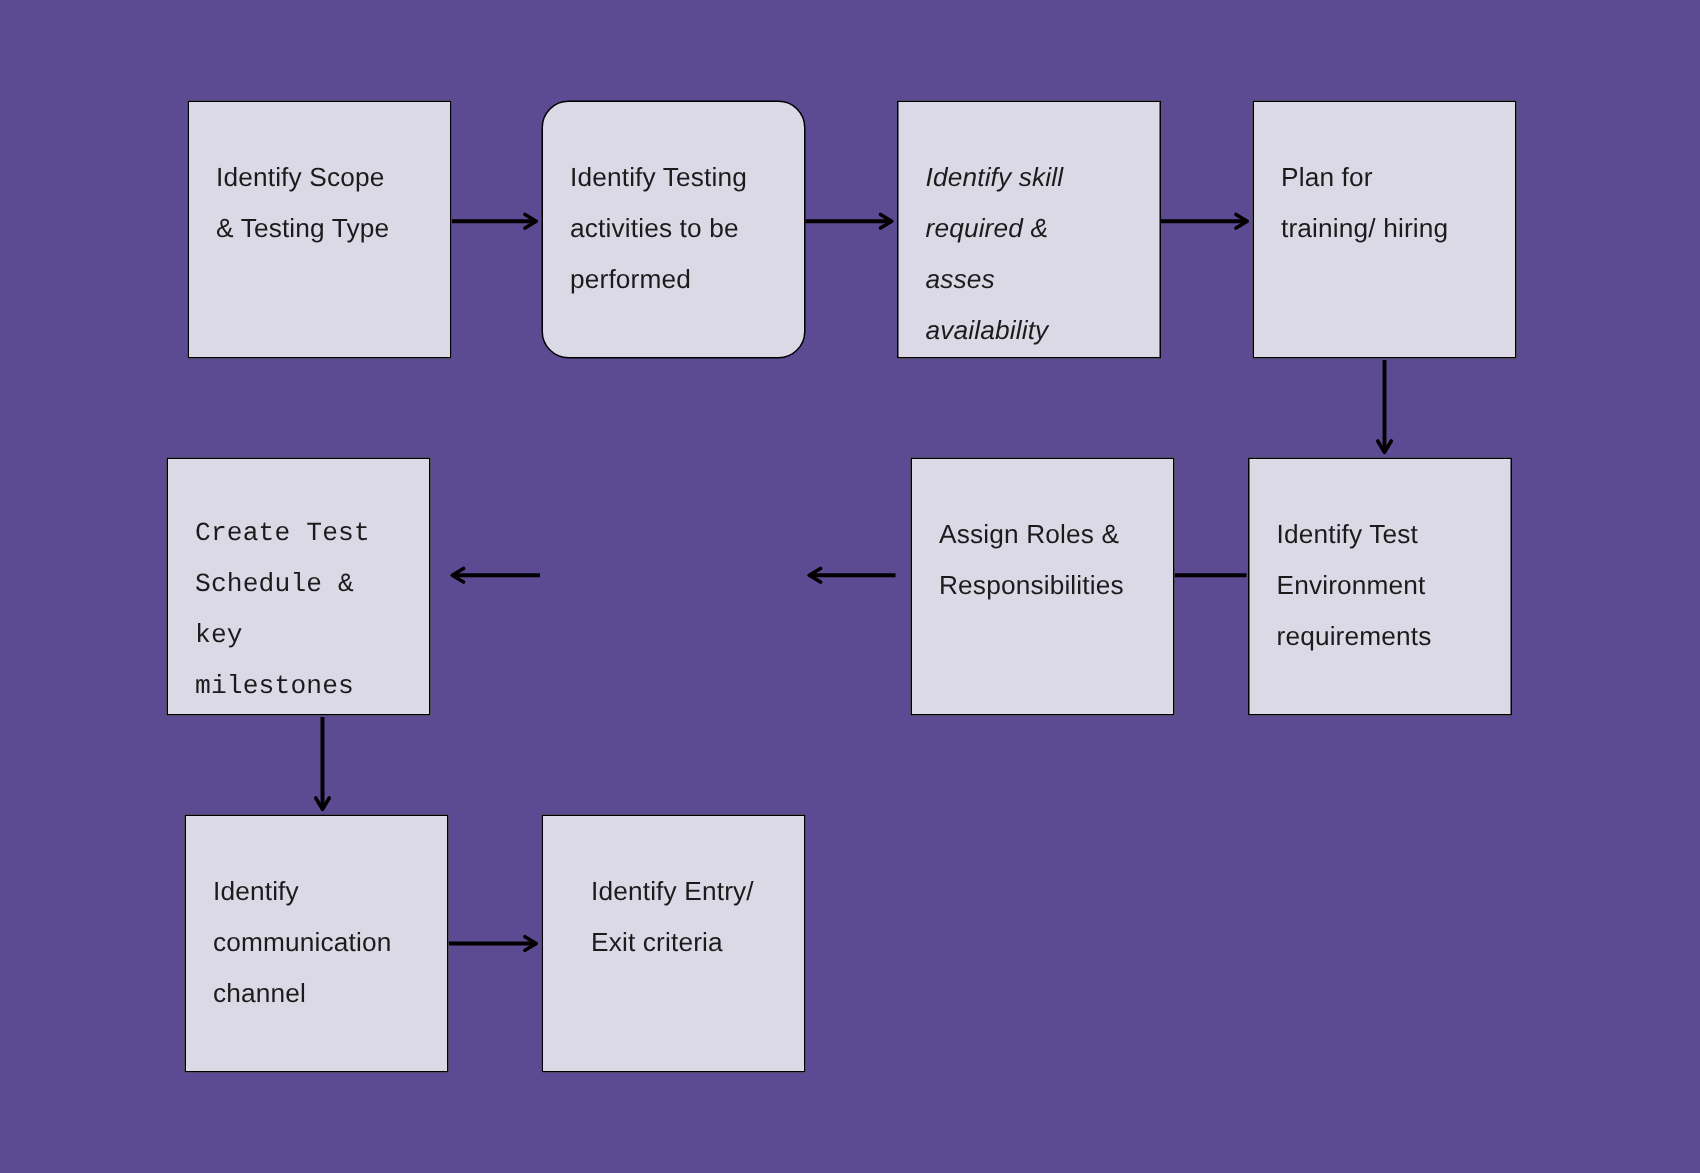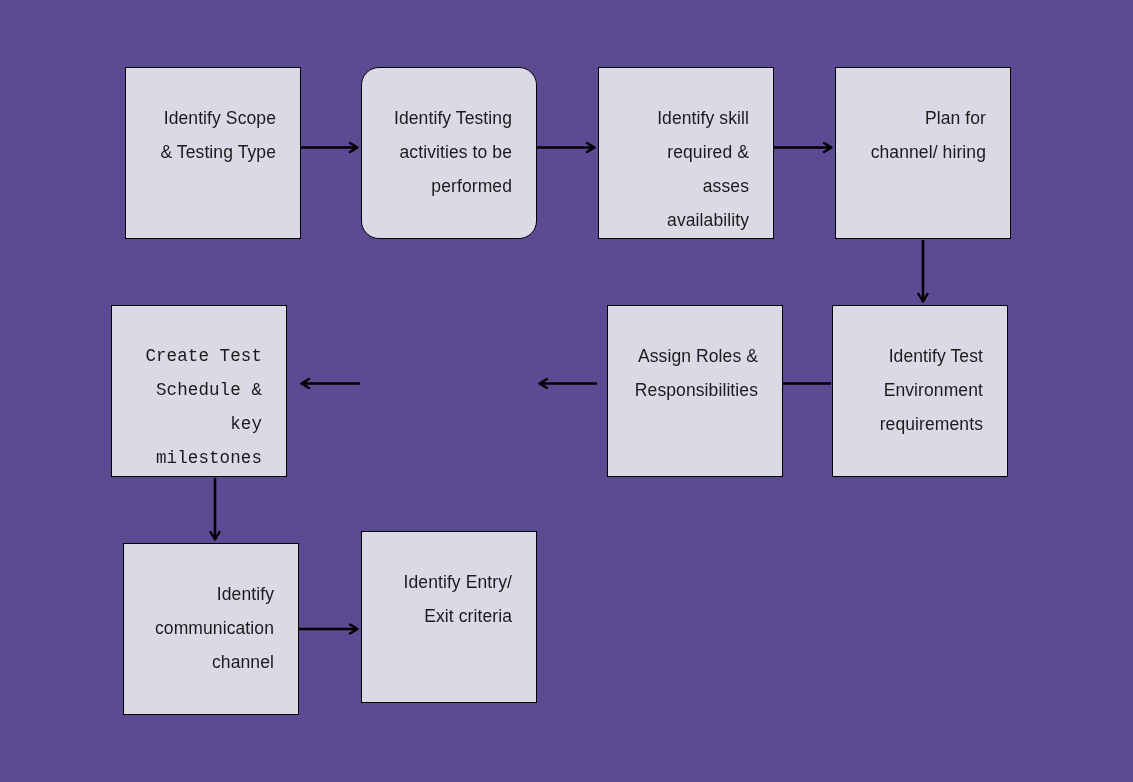--- a/index.html
+++ b/index.html
@@ -5,21 +5,20 @@
   html, body { margin: 0; padding: 0; }
   body {
     width: 1133px; height: 782px;
     font-family: "Liberation Sans", sans-serif;
     overflow: hidden;
   }
   .stage {
     position: relative;
     width: 1133px; height: 782px;
     background: #5c4a92;
-    text-align: right;
   }
   .edges {
     position: absolute;
     left: 0; top: 0;
     width: 1133px; height: 782px;
     pointer-events: none;
   }
   .node {
     position: absolute;
     width: 176px; height: 172px;
@@ -60,28 +59,28 @@
 
   <div class="node" style="left:125px; top:67px;">
     <div class="node-label">Identify Scope
 &amp; Testing Type</div>
   </div>
   <div class="node" style="left:361px; top:67px;border-radius:18px;">
     <div class="node-label">Identify Testing
 activities to be
 performed</div>
   </div>
-  <div class="node" style="left:598px; top:67px;">
+  <div class="node" style="left:598px; top:67px;font-style:italic;">
     <div class="node-label">Identify skill
 required &amp; asses
 availability</div>
   </div>
   <div class="node" style="left:835px; top:67px;">
     <div class="node-label">Plan for
-channel/ hiring</div>
+training/ hiring</div>
   </div>
 
   <div class="node" style="left:832px; top:305px;">
     <div class="node-label">Identify Test
 Environment
 requirements</div>
   </div>
   <div class="node" style="left:607px; top:305px;">
     <div class="node-label">Assign Roles &amp;
 Responsibilities</div>
@@ -90,18 +89,18 @@
     <div class="node-label">Create Test
 Schedule &amp; key
 milestones</div>
   </div>
 
   <div class="node" style="left:123px; top:543px;">
     <div class="node-label">Identify
 communication
 channel</div>
   </div>
-  <div class="node" style="left:361px; top:531px;padding-left:32px;">
+  <div class="node" style="left:361px; top:543px;padding-left:32px;">
     <div class="node-label">Identify Entry/
 Exit criteria</div>
   </div>
 
 </div>
 
 </body></html>

